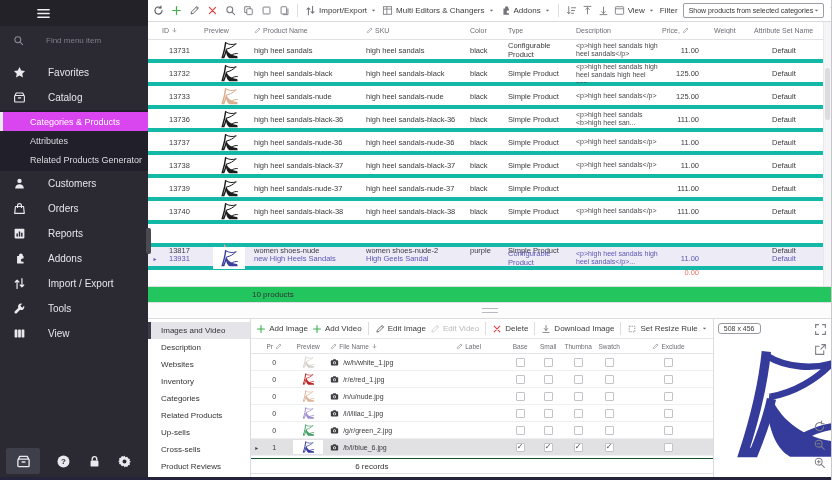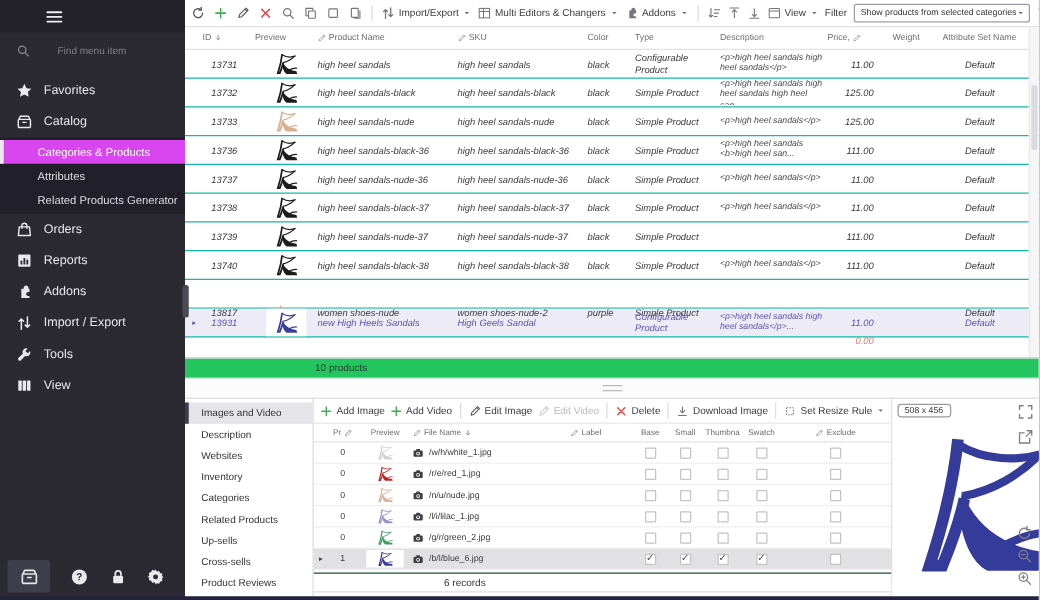--- a/index.html
+++ b/index.html
@@ -9,21 +9,21 @@
 
   
   .sidebar { position:absolute; left:0; top:0; width:148px; height:480px; background:#2b2a33; color:#e6e5ea; z-index:5; }
   .sb-top { height:26px; background:#232229; display:flex; align-items:center; padding-left:36px; }
   .sb-top .ic { width:15px; height:15px; color:#efeff2; }
   .sb-search { height:28px; display:flex; align-items:center; gap:22px; padding-left:13px; }
   .sb-search .ic { width:11px; height:11px; color:#8b8994; }
   .sb-search input { background:transparent; border:none; outline:none; color:#8b8994; font-size:8px; width:100px; font-family:"Liberation Sans",sans-serif; }
   .sb-search input::placeholder { color:#807e8a; }
   .sb-menu { margin-top:6px; }
-  .sb-item { height:25px; display:flex; align-items:center; gap:9px; padding-left:13px; font-size:10px; cursor:default; }
+  .sb-item { height:25px; display:flex; align-items:center; gap:22px; padding-left:13px; font-size:10px; cursor:default; }
   .sb-item .ic { width:13px; height:13px; color:#e9e9ee; flex:0 0 auto; }
   .sb-sub { background:#211f29; padding:2px 0; }
   .sb-subitem { height:19px; display:flex; align-items:center; padding-left:30px; font-size:9px; color:#dddce2; position:relative; }
   .sb-subitem.sel { background:#d946ef; color:#fff; }
   .sb-subitem.sel::before { content:""; position:absolute; left:0; top:0; bottom:0; width:3px; background:#e9e9ee; }
   .sb-bottom { position:absolute; left:0; bottom:3px; width:148px; height:32px; display:flex; align-items:center; }
   .sb-bicon { width:15px; height:15px; color:#e9e9ee; }
   .sb-bbox { margin-left:6px; width:34px; height:26px; background:#3f3e4b; display:flex; align-items:center; justify-content:center; border-radius:2px; }
   .sb-brest { flex:1; display:flex; justify-content:space-evenly; align-items:center; }
 
@@ -39,21 +39,21 @@
   .chev { width:7px; height:7px; color:#6a6a72; }
   .sep { width:1px; height:13px; background:#dedee2; margin:0 2px; flex:0 0 auto; }
   .fselect { border:1px solid #9d9da6; border-radius:2px; height:15px; width:154px; display:flex; align-items:center; justify-content:space-between; padding:0 3px 0 5px; font-size:7px; color:#333; }
 
   
   .pgrid { position:absolute; left:0; top:22px; right:0; height:264px; background:#fff; overflow:hidden; }
   .prow { display:grid; grid-template-columns:14px 42px 50px 112px 104px 38px 68px 86px 52px 40px 1fr; align-items:center; }
   .phead { height:18px; border-bottom:1px solid #e2e2e6; font-size:7px; color:#6d6d74; }
   .phead .hc { display:flex; align-items:center; gap:2px; overflow:hidden; }
   .hic { width:7px; height:7px; color:#8b8b92; flex:0 0 auto; }
-  .pbody .prow { height:23px; border-bottom:1px solid #14b8a6; font-size:7.5px; color:#3a3a3e;font-style:italic; }
+  .pbody .prow { height:23px; border-bottom:4px solid #14b8a6; font-size:7.5px; color:#3a3a3e; }
   .c-ind { font-size:6px; color:#444; text-align:center; }
   .c-id { padding-left:7px; }
   .c-prev { display:flex; justify-content:center; align-items:center; }
   .c-prev svg { width:20px; height:20px; }
   .c-desc { font-size:7px; line-height:1.2; color:#4a4a4f; max-height:20px; overflow:hidden; padding-right:4px; }
   .c-price { text-align:right; padding-right:15px; }
   .c-price.zero { color:#e8756a;margin-top:44px; }
   .c-attr { padding-left:18px; }
   .prow.sel { background:#edecf6; }
   .prow.sel .cell { color:#5a55b5; }
@@ -155,20 +155,31 @@
           <span>Catalog</span>
         </div>
         <div class="sb-sub">
           <div class="sb-subitem sel">Categories &amp; Products</div>
           <div class="sb-subitem">Attributes</div>
           <div class="sb-subitem">Related Products Generator</div>
         </div>
         <div class="sb-item">
           <span class="ic">
             <svg viewBox="0 0 16 16" xmlns="http://www.w3.org/2000/svg">
+              <g fill="currentColor">
+                <circle cx="8" cy="4.8" r="2.7"></circle>
+                <path d="M2.6 14c.4-3.4 2.4-5 5.4-5s5 1.6 5.4 5z"></path>
+              </g>
+            </svg>
+          </span>
+          <span>Customers</span>
+        </div>
+        <div class="sb-item">
+          <span class="ic">
+            <svg viewBox="0 0 16 16" xmlns="http://www.w3.org/2000/svg">
               <g stroke="currentColor" stroke-width="1.4" fill="none" stroke-linejoin="round">
                 <path d="M3 5.5h10l.9 8.5H2.1z"></path>
                 <path d="M5.6 7.5V4.4a2.4 2.4 0 0 1 4.8 0v3.1"></path>
               </g>
             </svg>
           </span>
           <span>Orders</span>
         </div>
         <div class="sb-item">
           <span class="ic">

